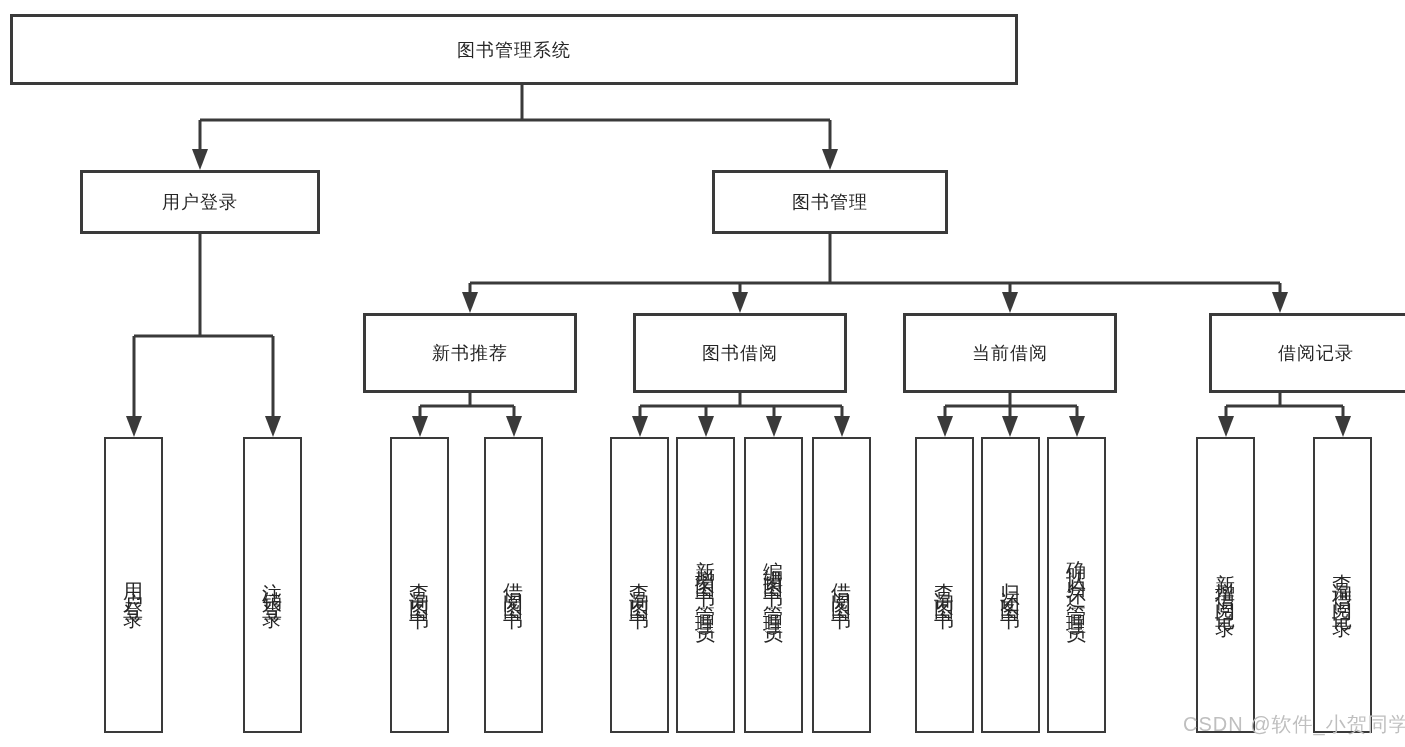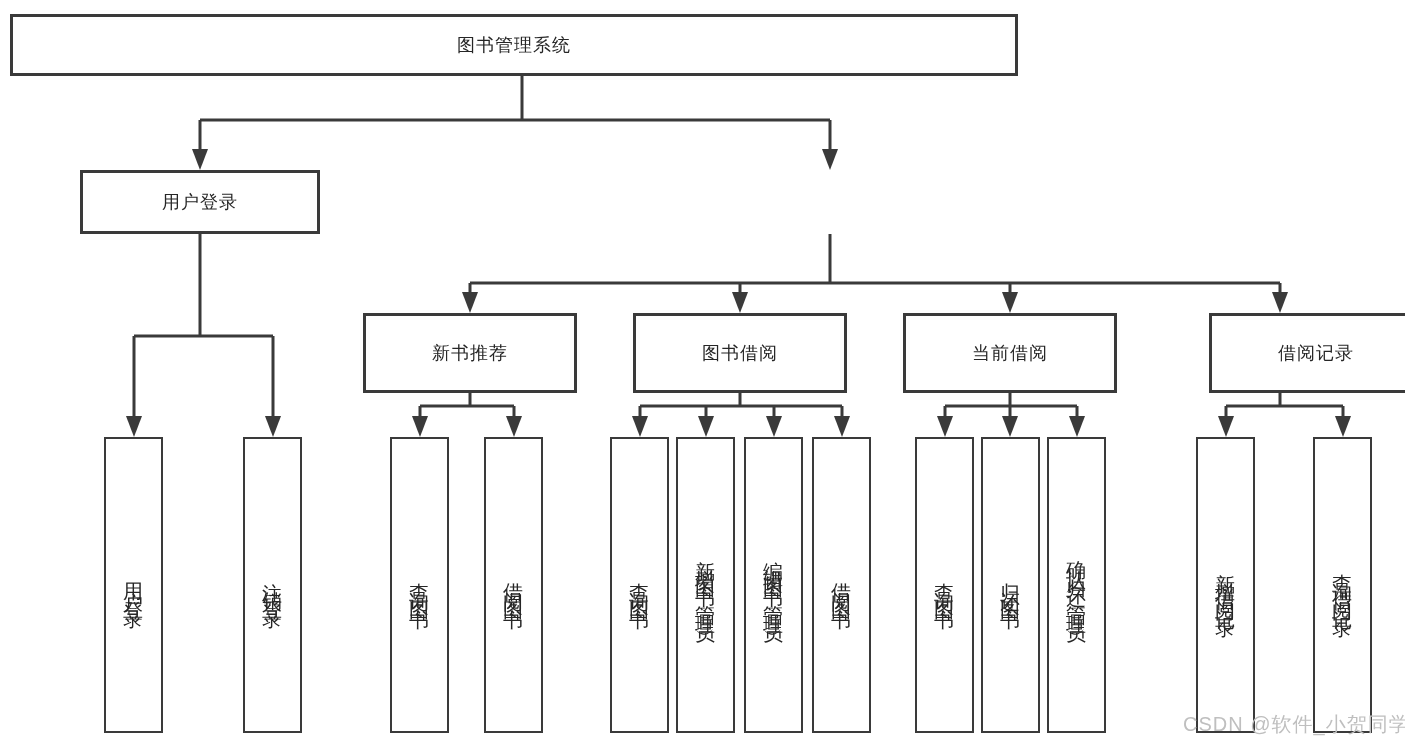--- a/index.html
+++ b/index.html
@@ -42,21 +42,21 @@
     border: 3px solid var(--line);
     background: var(--background);
     color: var(--text);
     display: flex;
     align-items: center;
     justify-content: center;
     font-size: 18px;
     letter-spacing: 1px;
     white-space: nowrap;
   }
-  .root-node  { left: 10px;  top: 14px;  width: 1008px; height: 62px; }
+  .root-node  { left: 10px;  top: 14px;  width: 1008px; height: 71px; }
   .l2-node    { top: 170px;  height: 64px; }
   .l3-node    { top: 313px;  height: 80px; width: 214px; }
   .leaf {
     top: 437px;
     height: 296px;
     width: 59px;
     writing-mode: vertical-rl;
     font-size: 20px;
     letter-spacing: 9px;
     border-width: 2.5px;
@@ -110,20 +110,21 @@
     <polygon points="1077,437 1069,416 1085,416"></polygon>
 
     <path d="M1280,376 V406 M1226,406 H1343 M1226,406 V419 M1343,406 V419"></path>
     <polygon points="1226,437 1218,416 1234,416"></polygon>
     <polygon points="1343,437 1335,416 1351,416"></polygon>
   </svg>
 
   <div class="node root-node">图书管理系统</div>
 
   <div class="node l2-node" style="left:80px;width:240px;">用户登录</div>
+  <div class="node l2-node" style="left:712px;width:236px;">图书管理</div>
 
   <div class="node l3-node" style="left:363px;">新书推荐</div>
   <div class="node l3-node" style="left:903px;">当前借阅</div>
   <div class="node l3-node" style="left:633px;">图书借阅</div>
   <div class="node l3-node" style="left:1209px;">借阅记录</div>
 
   <div class="node leaf" style="left:104px;">用户登录</div>
   <div class="node leaf" style="left:243px;">注销登录</div>
   <div class="node leaf" style="left:390px;">查询图书</div>
   <div class="node leaf" style="left:484px;">借阅图书</div>

